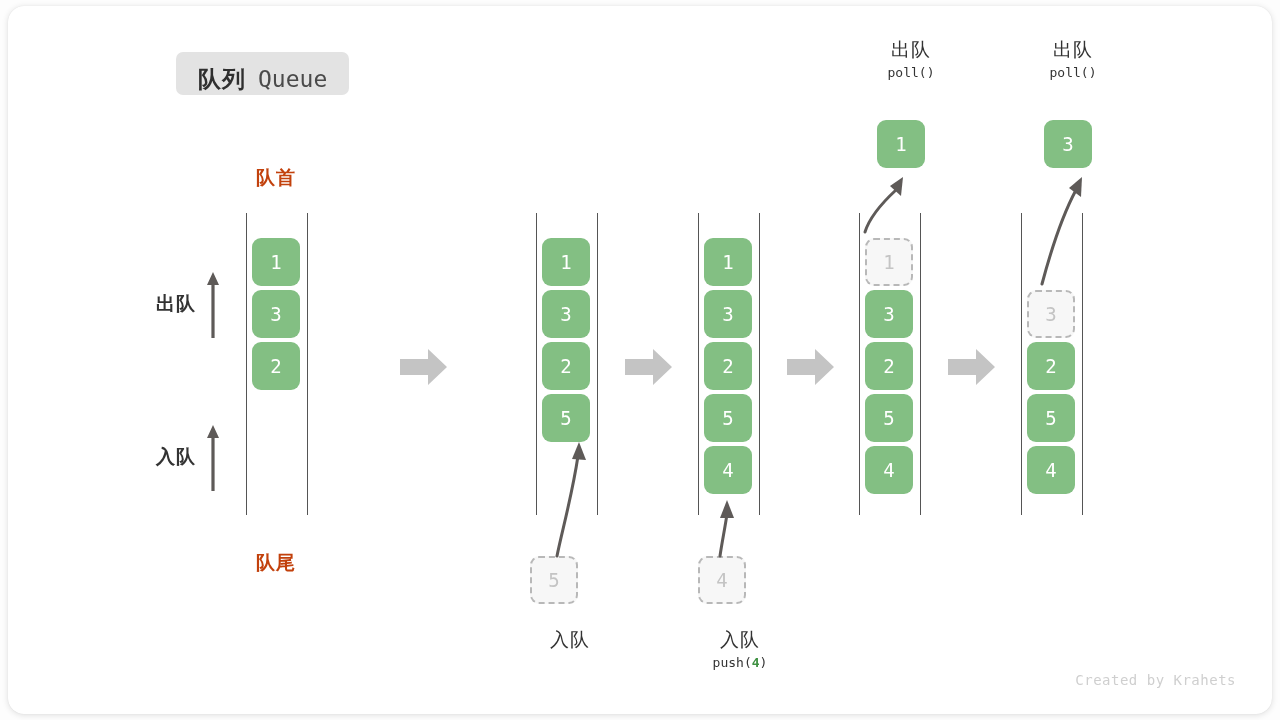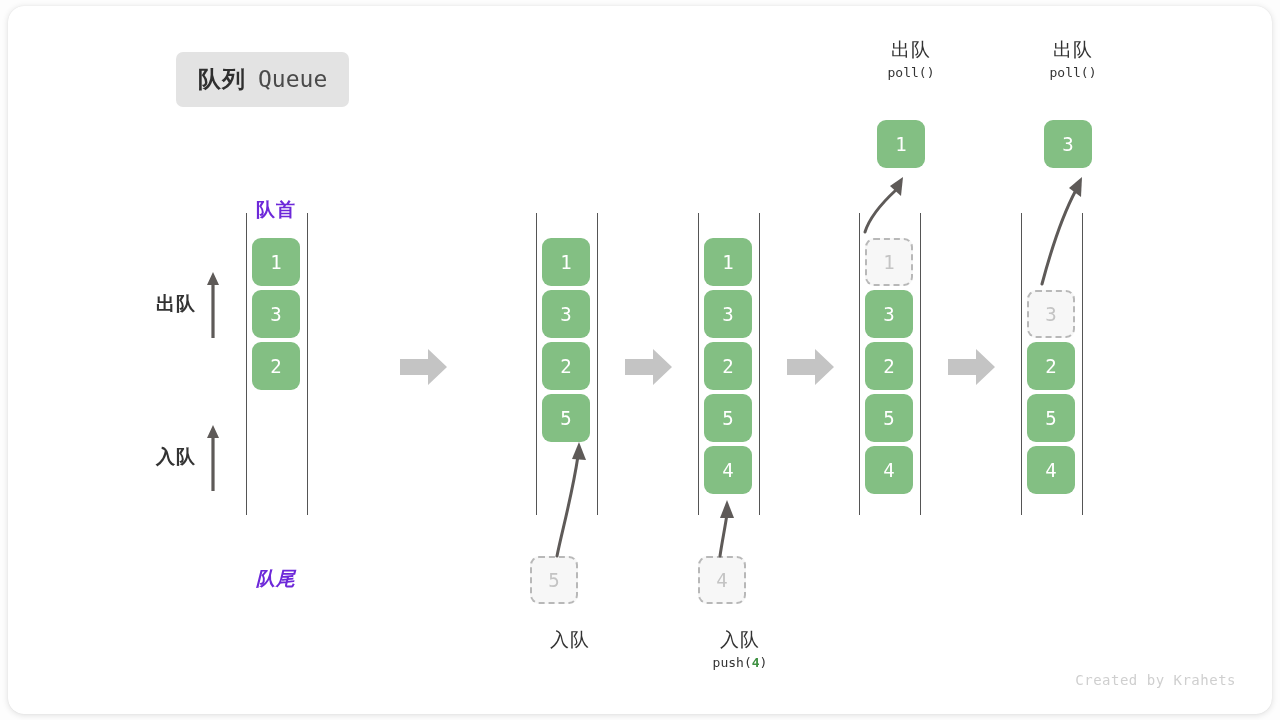--- a/index.html
+++ b/index.html
@@ -16,38 +16,38 @@
     background: #ffffff;
     border-radius: 16px;
     box-shadow: 0 1px 6px rgba(0,0,0,0.13), 0 0 1px rgba(0,0,0,0.10);
   }
   #stage { position: absolute; inset: 0; }
 
   
   .title-badge {
     position: absolute;
     left: 168px; top: 46px;
-    padding: 12px 22px 12px 22px;
+    padding: 12px 22px 0 22px;
     background: #e3e3e3;
     border-radius: 7px;
     display: flex; align-items: baseline; gap: 12px;
     white-space: nowrap;
   }
   .title-cn { font-size: 23px; font-weight: bold; color: #2f2f2f; letter-spacing: 1px; }
   .title-en { font-size: 23px; color: #4a4a4a; font-family: "DejaVu Sans Mono", "Liberation Mono", monospace; }
 
   
   .head-label, .tail-label {
     position: absolute;
-    font-size: 19px; font-weight: bold; color: #6d28d9;
+    font-size: 19px; font-weight: bold; color: #c2410c;
     letter-spacing: 1px; white-space: nowrap;
-    text-align: center; width: 120px; margin-top: 32px;
+    text-align: center; width: 120px;
   }
   .head-label { left: 208px; top: 159px; }
-  .tail-label { left: 208px; top: 528px; font-style: italic; }
+  .tail-label { left: 208px; top: 544px; }
 
   
   .side-op {
     position: absolute;
     display: flex; align-items: center; gap: 9px;
     white-space: nowrap;
   }
   .side-op .txt { font-size: 19px; font-weight: bold; color: #333333; letter-spacing: 1px; }
   .uparrow { display: block; }
 

